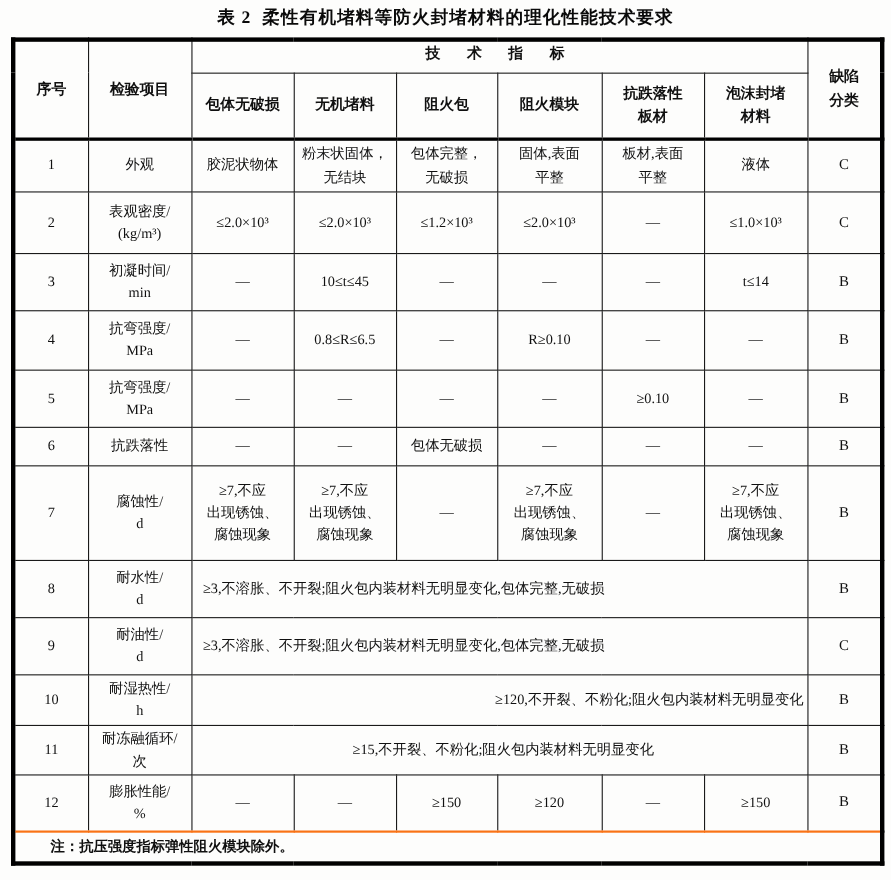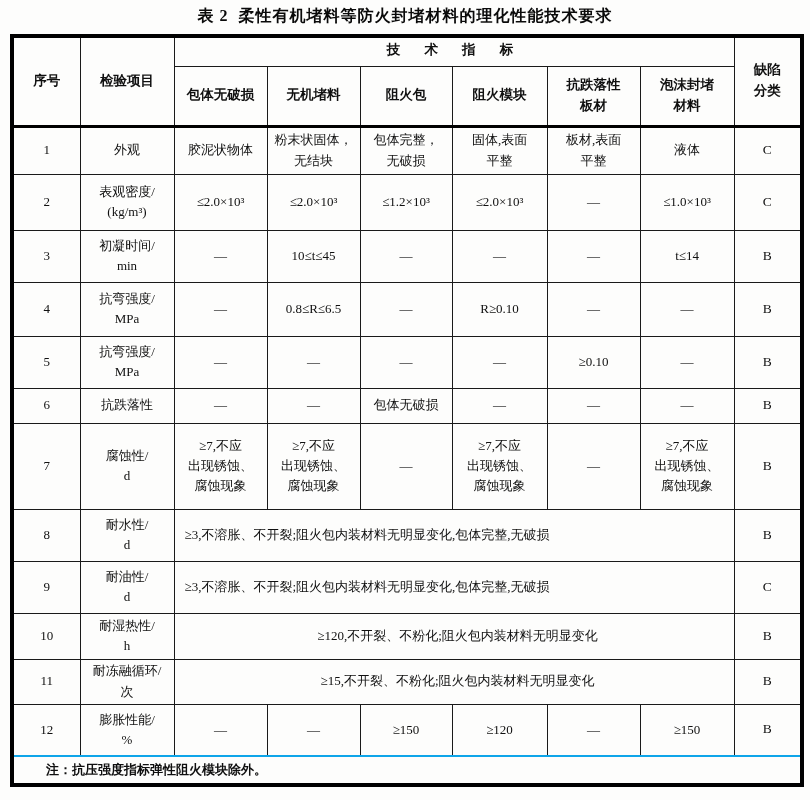--- a/index.html
+++ b/index.html
@@ -30,21 +30,21 @@
     font-weight:bold;font-size:13.5px;
   }
   .spec th.tech-header{letter-spacing:8px;font-family:Liberation Mono, monospace;}
   .spec tbody tr:first-child td{border-top:3px solid #000;}
   .spec td.item-cell{font-weight:normal;}
   .spec td.serial-cell{font-size:13px;}
   .spec td.value-cell{font-size:13px;}
   .spec td.defect-cell{font-size:13.5px;}
   .spec td.note-cell{
     text-align:left;padding-left:32px;font-weight:bold;
-    border-top:2px solid #0ea5e9;
+    border-top:2px solid #f97316;
   }
 </style>
 </head>
 <body>
 
 <div class="page">
 
   <div class="doc-title">表 2  柔性有机堵料等防火封堵材料的理化性能技术要求</div>
 
   <table class="spec">
@@ -195,21 +195,21 @@
         <td class="item-cell">耐油性/
 d</td>
         <td class="value-cell" colspan="6" style="text-align:left;padding-left:10px;">≥3,不溶胀、不开裂;阻火包内装材料无明显变化,包体完整,无破损</td>
         <td class="defect-cell">C</td>
       </tr>
 
       <tr style="height:46px">
         <td class="serial-cell">10</td>
         <td class="item-cell">耐湿热性/
 h</td>
-        <td class="value-cell" colspan="6" style="text-align:center;padding-left:10px;">≥120,不开裂、不粉化;阻火包内装材料无明显变化</td>
+        <td class="value-cell" colspan="6" style="text-align:right;padding-left:10px;">≥120,不开裂、不粉化;阻火包内装材料无明显变化</td>
         <td class="defect-cell">B</td>
       </tr>
 
       <tr style="height:45px">
         <td class="serial-cell">11</td>
         <td class="item-cell">耐冻融循环/
 次</td>
         <td class="value-cell" colspan="6" style="text-align:center;padding-left:10px;">≥15,不开裂、不粉化;阻火包内装材料无明显变化</td>
         <td class="defect-cell">B</td>
       </tr>

